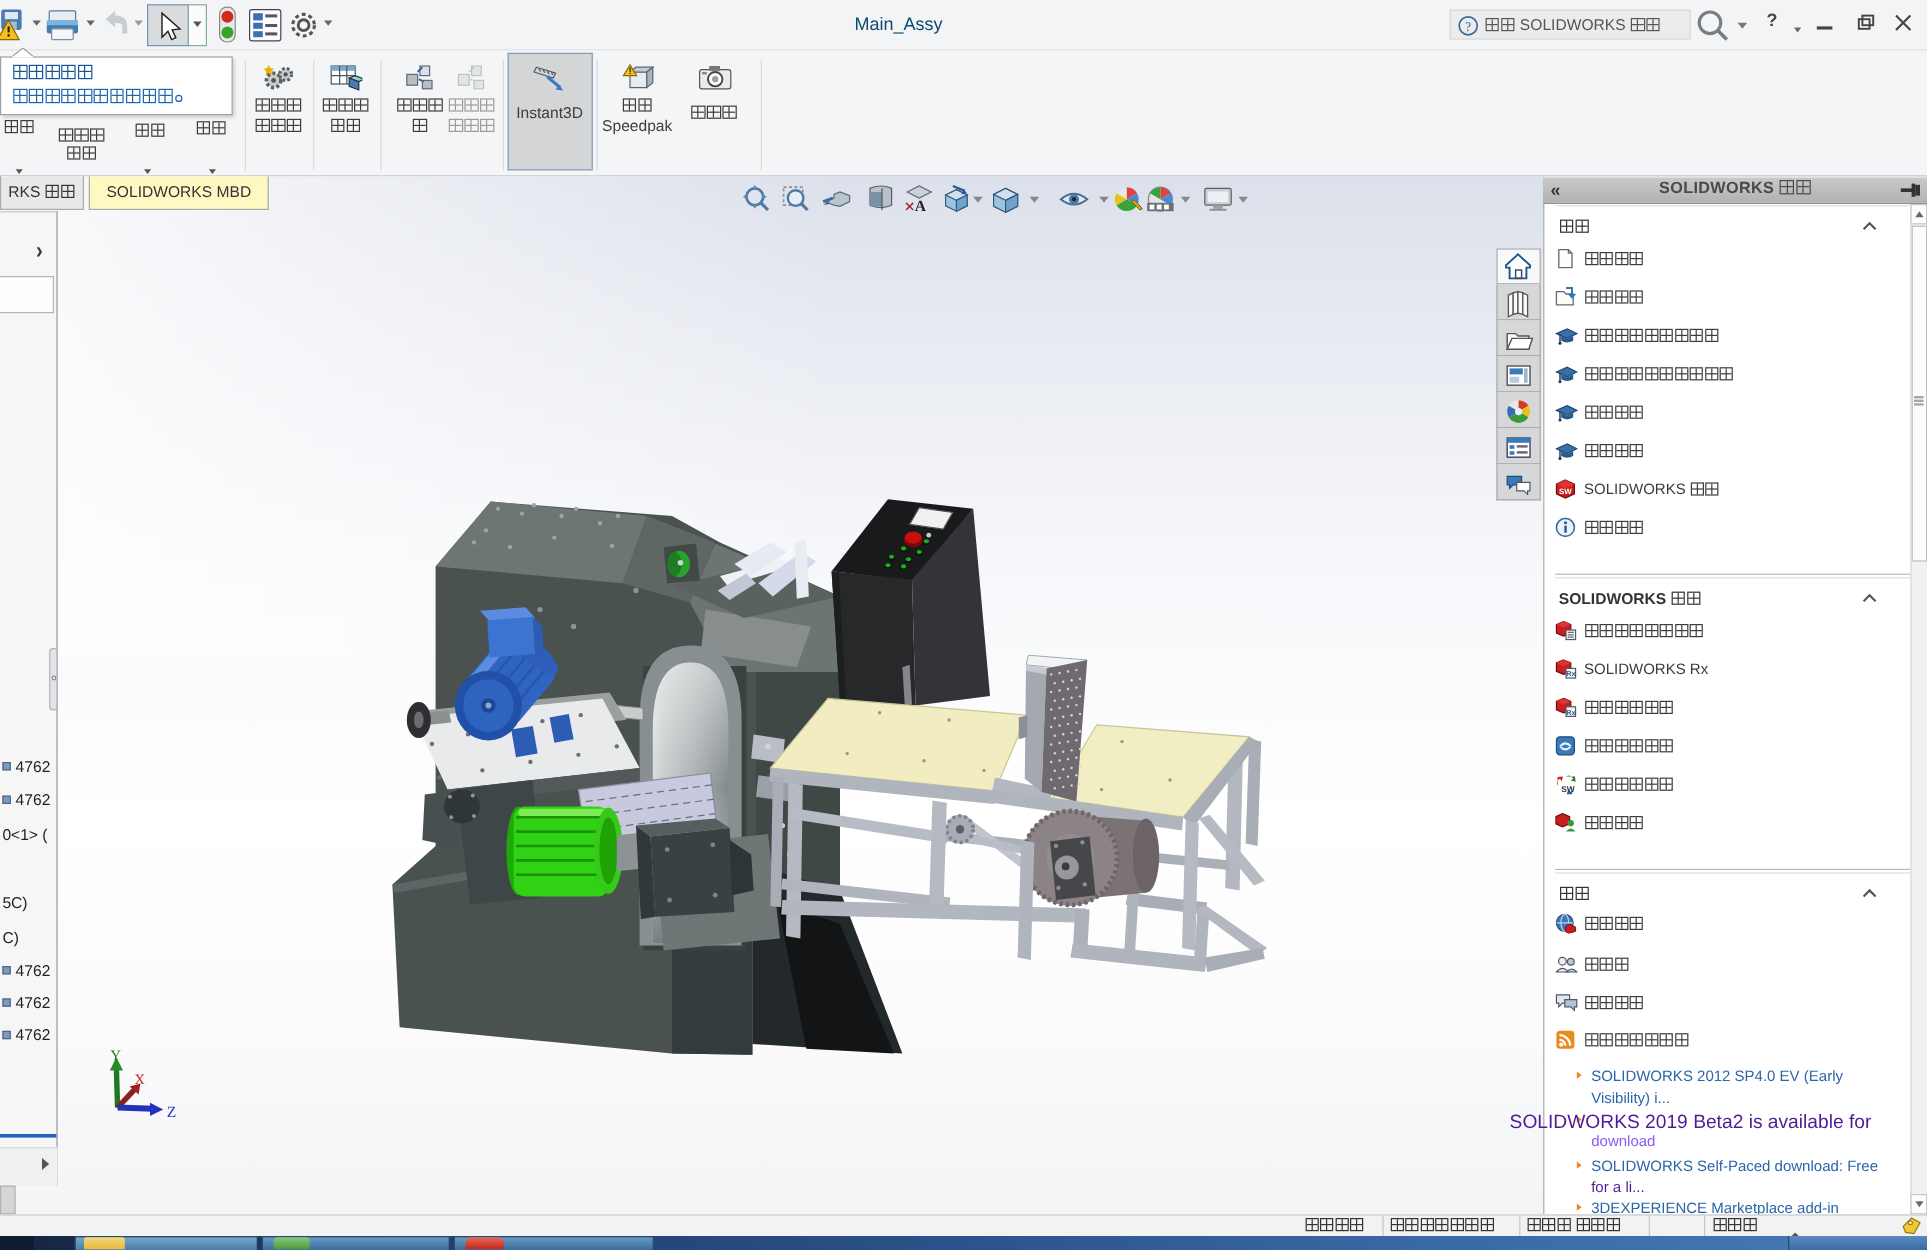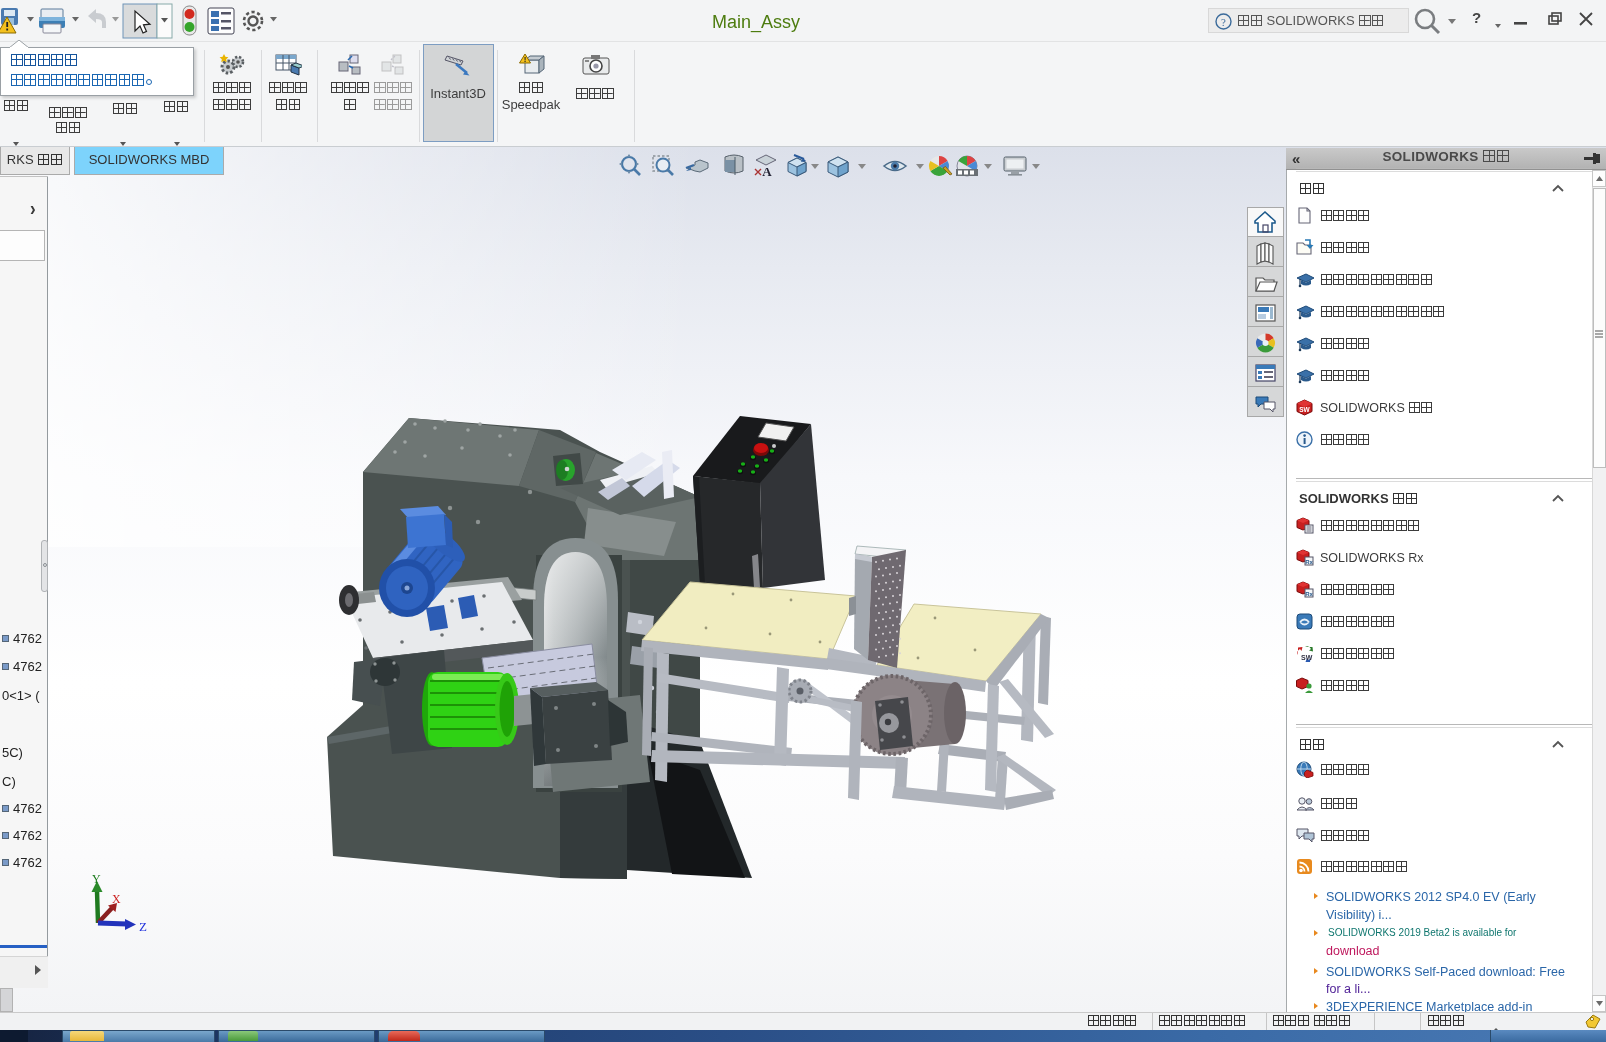--- a/index.html
+++ b/index.html
@@ -48,21 +48,21 @@
  <rect x="221" y="12" width="10" height="2.5" fill="#556"></rect>
  <rect x="221" y="20" width="10" height="2.5" fill="#556"></rect>
  <rect x="221" y="27" width="10" height="2.5" fill="#556"></rect>
 </g>
 <g transform="translate(253,21)">
  <circle r="9" fill="none" stroke="#555" stroke-width="2.6" stroke-dasharray="3.2,2.6"></circle>
  <circle r="4.5" fill="none" stroke="#555" stroke-width="2.4"></circle>
 </g>
 <path d="M270 17 l7 0 l-3.5 4.5 z" fill="#666"></path>
 </svg>
-<div class="abs" style="left:712px;top:12px;font-size:18px;color:#4d7c0f">Main_Assy</div>
+<div class="abs" style="left:712px;top:12px;font-size:15px;color:#0c4a6e">Main_Assy</div>
 <div class="abs" style="left:1208px;top:8px;width:201px;height:25px;background:#ececec;border:1px solid #d8d8d8;color:#555;font-size:13px;line-height:24px">
 <svg class="abs" style="left:6px;top:4px" width="17" height="17" viewBox="0 0 17 17">
       <circle cx="8.5" cy="8.5" r="7.5" fill="none" stroke="#3a6a9a" stroke-width="1.4"></circle>
       <text x="8.5" y="12.5" font-size="11" text-anchor="middle" fill="#3a6a9a" font-family="Liberation Serif">?</text>
     </svg>
 <span style="margin-left:28px"><i class="g"></i><i class="g"></i> SOLIDWORKS <i class="g"></i><i class="g"></i></span></div>
 <svg class="abs" style="left:1412px;top:6px" width="46" height="30" viewBox="0 0 46 30">
 <circle cx="13" cy="13" r="9" fill="none" stroke="#7a7d80" stroke-width="2.6"></circle>
     <line x1="19.5" y1="19.5" x2="27" y2="27" stroke="#7a7d80" stroke-width="3"></line>
 <path d="M36 13 l8 0 l-4 5 z" fill="#777"></path>
@@ -163,21 +163,21 @@
 <div class="abs" style="left:9px;top:25px;font-size:13.5px;color:#1a66b2"><i class="g"></i><i class="g"></i><i class="g"></i><i class="g"></i><i class="g"></i><i class="g"></i><i class="g"></i><i class="g"></i><i class="g"></i><i class="g"></i><i class="gd"></i></div>
   </div>
 <svg class="abs" style="left:8px;top:40px" width="24" height="8" viewBox="0 0 24 8">
     <path d="M1 8 L11 0 L21 8" fill="#fff" stroke="#9aa0a5" stroke-width="1"></path>
     <rect x="2" y="7" width="18" height="1.5" fill="#fff"></rect>
   </svg>
 <div class="abs" style="left:0;top:147px;width:1606px;height:865px;
 background:linear-gradient(180deg,#dce0ea 0%,#e7eaf1 14%,#f7f8fb 38%,#ffffff 62%,#fbfbfc 82%,#f3f4f6 100%)"></div>
 <div class="abs" style="left:0;top:147px;width:700px;height:400px;background:linear-gradient(90deg,rgba(255,255,255,.85),rgba(255,255,255,0))"></div>
 <div class="abs" style="left:0;top:147px;width:70px;height:28px;background:#e8e8e8;border:1px solid #aaa;border-top:0;font-size:13px;color:#333;text-align:center;line-height:26px">RKS <i class="g"></i><i class="g"></i></div>
-<div class="abs" style="left:74px;top:147px;width:150px;height:28px;background:#7dd3fc;border:1px solid #aaa;border-top:0;font-size:13px;color:#333;text-align:center;line-height:26px">SOLIDWORKS MBD</div>
+<div class="abs" style="left:74px;top:147px;width:150px;height:28px;background:#fef9c3;border:1px solid #aaa;border-top:0;font-size:13px;color:#333;text-align:center;line-height:26px">SOLIDWORKS MBD</div>
 <svg class="abs" style="left:0;top:0" width="1606" height="200" viewBox="0 0 1606 200">
     <g transform="translate(631,166)">
       <circle cx="-2" cy="-2" r="7" fill="none" stroke="#4a7aa8" stroke-width="2.2"></circle>
       <line x1="3" y1="3" x2="9" y2="9" stroke="#4a7aa8" stroke-width="2.6"></line>
       <path d="M-2,-12 l2,3 -4,0 z M-2,8 l2,-3 -4,0 z M-12,-2 l3,2 0,-4 z M8,-2 l-3,2 0,-4 z" fill="#6a8aa8"></path>
     </g>
     <g transform="translate(663,166)">
       <rect x="-10" y="-10" width="16" height="15" fill="none" stroke="#8a9298" stroke-dasharray="2.5,2" stroke-width="1.4"></rect>
       <circle cx="0" cy="-1" r="6.5" fill="#e8eef4" stroke="#4a7aa8" stroke-width="2"></circle>
       <line x1="4.5" y1="3.5" x2="10" y2="9" stroke="#4a7aa8" stroke-width="2.6"></line>
@@ -736,22 +736,22 @@
 <div class="abs" style="left:1296px;top:858px"><svg width="17" height="17" viewBox="0 0 17 17">
       <rect x="1" y="1" width="15" height="15" rx="3" fill="#e88a1e"></rect>
       <circle cx="5" cy="12.5" r="1.8" fill="#fff"></circle>
       <path d="M3.5 8.5 a5 5 0 0 1 5 5 M3.5 4.5 a9 9 0 0 1 9 9" fill="none" stroke="#fff" stroke-width="1.8"></path>
     </svg></div>
 <div class="abs" style="left:1320px;top:860px;font-size:12.5px;color:#3c3c3c"><i class="g"></i><i class="g"></i><i class="g"></i><i class="g"></i><i class="g"></i><i class="g"></i><i class="g"></i></div>
 <div class="abs" style="left:1314px;top:893px;width:0;height:0;border-top:3px solid transparent;border-bottom:3px solid transparent;border-left:4px solid #e8881e"></div>
 <div class="abs" style="left:1326px;top:890px;font-size:12.5px;color:#2a66a8">SOLIDWORKS 2012 SP4.0 EV (Early</div>
 <div class="abs" style="left:1326px;top:908px;font-size:12.5px;color:#2a66a8">Visibility) i...</div>
 <div class="abs" style="left:1314px;top:930px;width:0;height:0;border-top:3px solid transparent;border-bottom:3px solid transparent;border-left:4px solid #e8881e"></div>
-<div class="abs" style="left:1328px;top:927px;font-size:10px;color:#0f766e">SOLIDWORKS 2019 Beta2 is available for</div>
-<div class="abs" style="left:1326px;top:944px;font-size:12.5px;color:#be185d">download</div>
+<div class="abs" style="left:1258px;top:927px;font-size:16px;color:#4c1d95">SOLIDWORKS 2019 Beta2 is available for</div>
+<div class="abs" style="left:1326px;top:944px;font-size:12.5px;color:#8b5cf6">download</div>
 <div class="abs" style="left:1314px;top:968px;width:0;height:0;border-top:3px solid transparent;border-bottom:3px solid transparent;border-left:4px solid #e8881e"></div>
 <div class="abs" style="left:1326px;top:965px;font-size:12.5px;color:#2a66a8">SOLIDWORKS Self-Paced download: Free</div>
 <div class="abs" style="left:1326px;top:982px;font-size:12.5px;color:#4c1d95">for a li...</div>
 <div class="abs" style="left:1314px;top:1003px;width:0;height:0;border-top:3px solid transparent;border-bottom:3px solid transparent;border-left:4px solid #e8881e"></div>
 <div class="abs" style="left:1326px;top:1000px;font-size:12.5px;color:#2a66a8">3DEXPERIENCE Marketplace add-in</div>
 <div class="abs" style="left:1592px;top:170px;width:14px;height:842px;background:#f1f1f2;border-left:1px solid #d8d8d8"></div>
 <div class="abs" style="left:1592px;top:170px;width:14px;height:17px;background:#fdfdfd;border:1px solid #c6c6c6"></div>
 <svg class="abs" style="left:1595px;top:175px" width="9" height="7">
     <path d="M1 6 L4.5 1 L8 6 Z" fill="#6a6a6a"></path>
   </svg>

